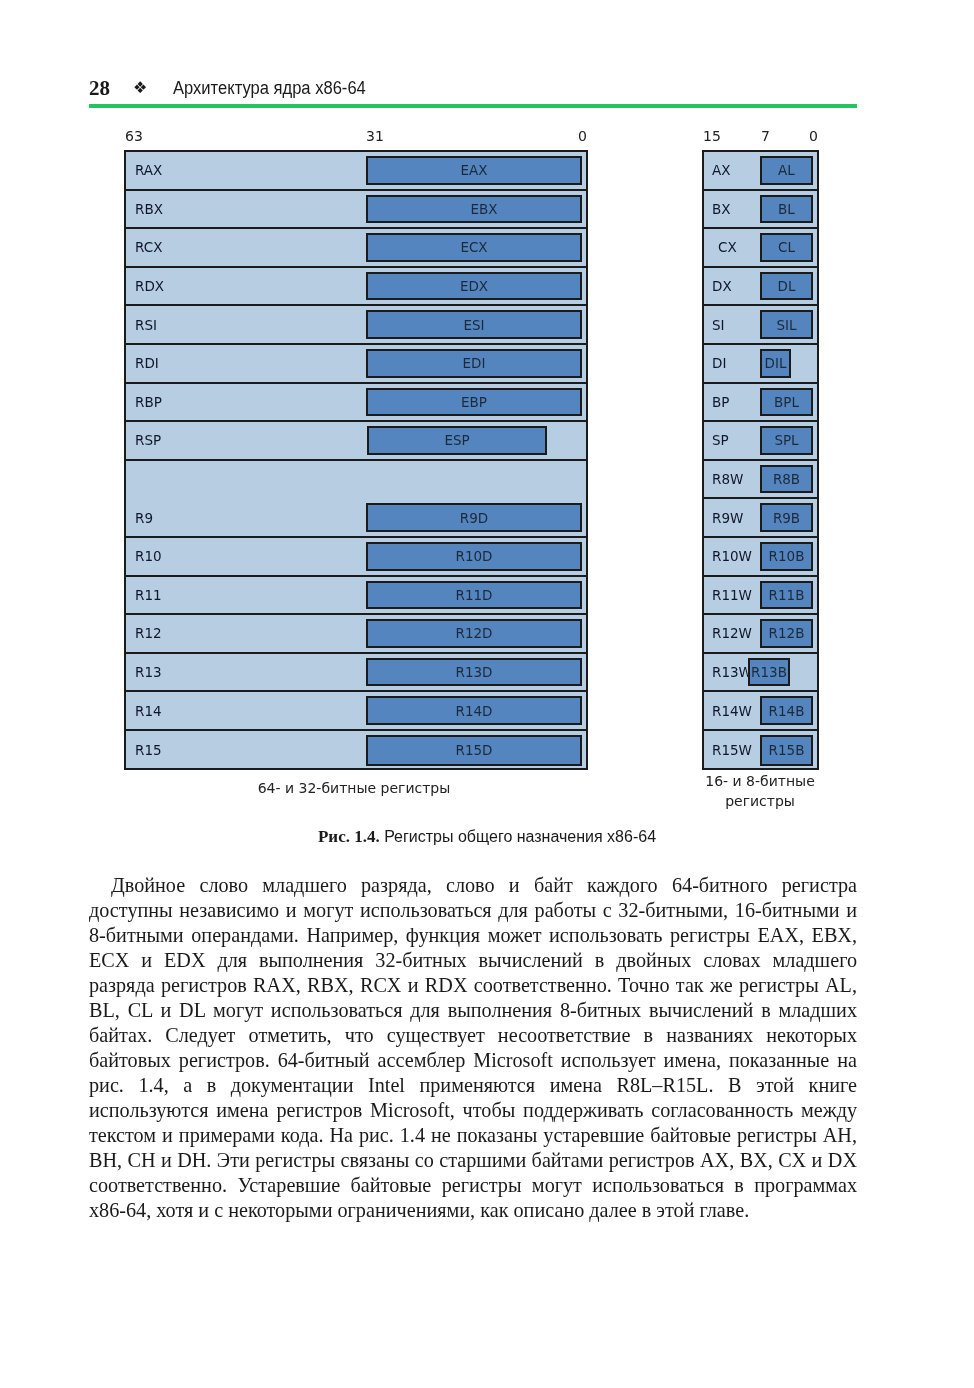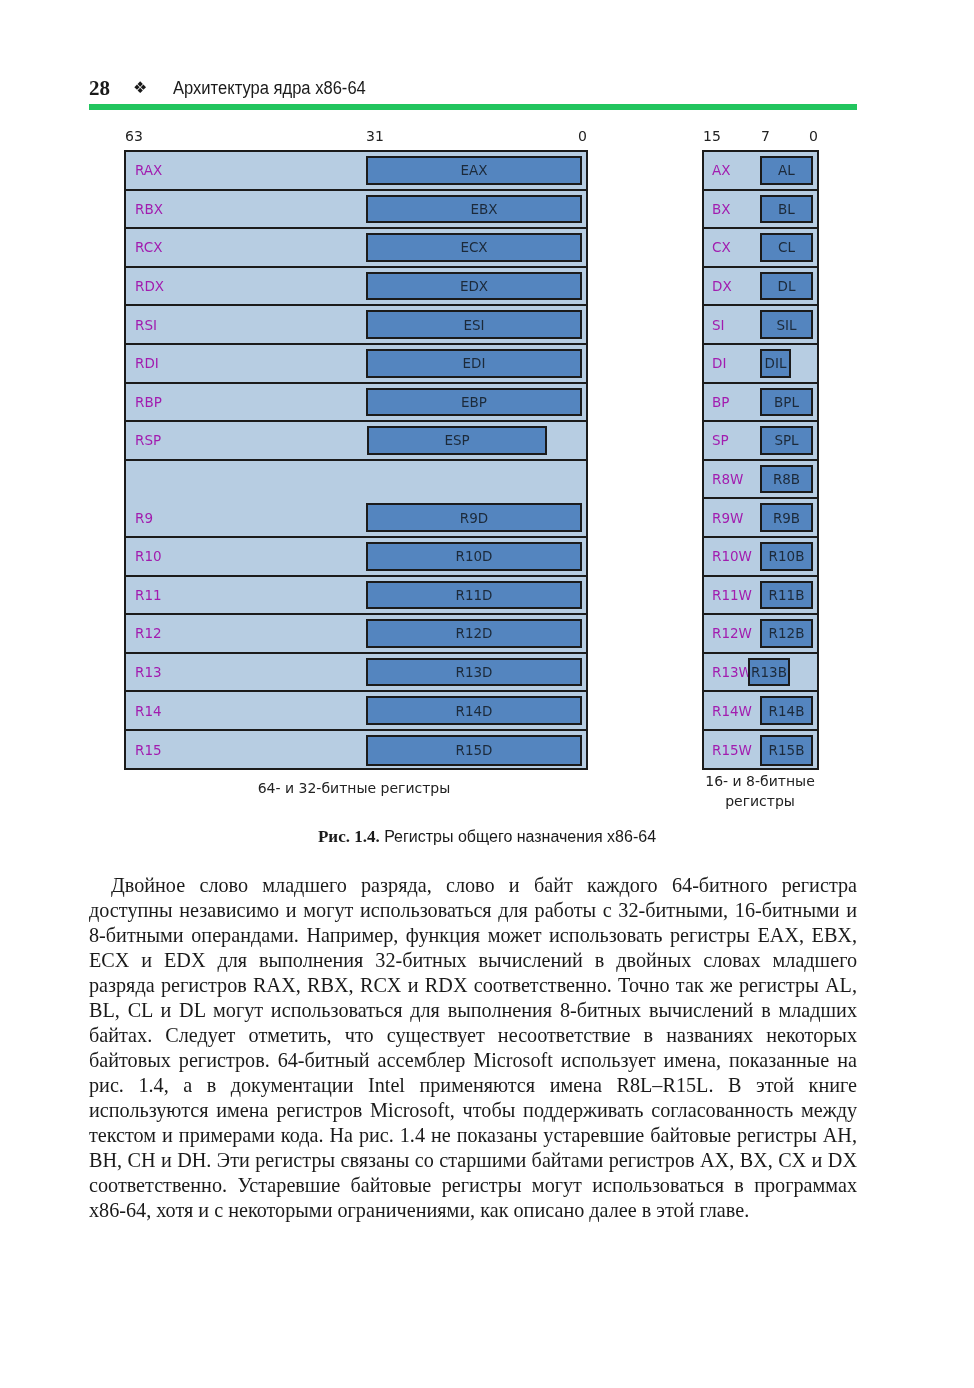--- a/index.html
+++ b/index.html
@@ -1,29 +1,29 @@
 <!DOCTYPE html>
 <html><head>
 <meta charset="utf-8">
 <style>
   html, body { margin: 0; padding: 0; background: #ffffff; }
   body { width: 974px; height: 1388px; position: relative; overflow: hidden; color: #1a1a1a; }
-  .header { position: absolute; left: 89px; top: 74px; width: 768px; height: 30px; border-bottom: 6px solid #22c55e; }
+  .header { position: absolute; left: 89px; top: 74px; width: 768px; height: 30px; border-bottom: 4px solid #22c55e; }
   .header .page-num { position: absolute; left: 0; top: 2px; font-family: "Liberation Serif", serif; font-weight: bold; font-size: 21px; }
   .header .ornament { position: absolute; left: 44px; top: 4px; font-family: "DejaVu Sans", sans-serif; font-size: 16px; }
   .header .running-title { position: absolute; left: 84px; top: 4px; font-family: "Liberation Sans", sans-serif; font-size: 18px; transform: scaleX(0.92); transform-origin: left; }
 
   .figure { position: absolute; left: 0; top: 0; }
   .bitlabels { position: absolute; font-family: "DejaVu Sans", sans-serif; font-size: 14px; color: #222; }
   .bitlabels span { position: absolute; top: 0; white-space: nowrap; }
 
   .reg-table { position: absolute; border: 2px solid #1b1b1b; background: #b7cde2; }
   .reg-row { position: absolute; left: 0; right: 0; height: 38.6px; border-bottom: 2px solid #1b1b1b; box-sizing: border-box; }
   .reg-row:last-child { border-bottom: none; }
-  .reg-name { position: absolute; top: 0; height: 100%; display: flex; align-items: center; font-family: "DejaVu Sans", sans-serif; font-size: 13.5px; color: #a21caf; }
+  .reg-name { position: absolute; top: 0; height: 100%; display: flex; align-items: center; font-family: "DejaVu Sans", sans-serif; font-size: 13.5px; color: #0f172a; }
   .reg-low { position: absolute; top: 4px; bottom: 4px; background: #5485bf; border: 2px solid #1b1b1b; box-sizing: border-box; display: flex; align-items: center; justify-content: center; font-family: "DejaVu Sans", sans-serif; font-size: 13.5px; color: #1c2a3a; }
 
   .legend { position: absolute; font-family: "DejaVu Sans", sans-serif; font-size: 14px; color: #222; text-align: center; line-height: 20px; }
   .caption { position: absolute; left: 0; width: 974px; top: 827px; text-align: center; font-size: 16px; }
   .caption .cap-num { font-family: "Liberation Serif", serif; font-weight: bold; font-size: 17px; }
   .caption .cap-text { font-family: "Liberation Sans", sans-serif; }
 
   .body-text { position: absolute; left: 89px; top: 873px; width: 768px; font-family: "Liberation Serif", serif; font-size: 20.2px; line-height: 25px; text-align: justify; color: #1a1a1a; }
   .body-text p { margin: 0; text-indent: 22px; }
 </style>
@@ -115,21 +115,21 @@
   <div class="reg-table" id="right-table" style="left:702px; top:150px; width:113px; height:616px;">
       <div class="reg-row" style="top: 0px;">
         <span class="reg-name" style="left: 8px;">AX</span>
         <span class="reg-low" style="left: 56px; width: 53px;">AL</span>
       </div>
       <div class="reg-row" style="top: 38.6px;">
         <span class="reg-name" style="left: 8px;">BX</span>
         <span class="reg-low" style="left: 56px; width: 53px;">BL</span>
       </div>
       <div class="reg-row" style="top: 77.2px;">
-        <span class="reg-name" style="left: 8px;">CX</span>
+        <span class="reg-name" style="left: 14px;">CX</span>
         <span class="reg-low" style="left: 56px; width: 53px;">CL</span>
       </div>
       <div class="reg-row" style="top: 115.8px;">
         <span class="reg-name" style="left: 8px;">DX</span>
         <span class="reg-low" style="left: 56px; width: 53px;">DL</span>
       </div>
       <div class="reg-row" style="top: 154.4px;">
         <span class="reg-name" style="left: 8px;">SI</span>
         <span class="reg-low" style="left: 56px; width: 53px;">SIL</span>
       </div>

